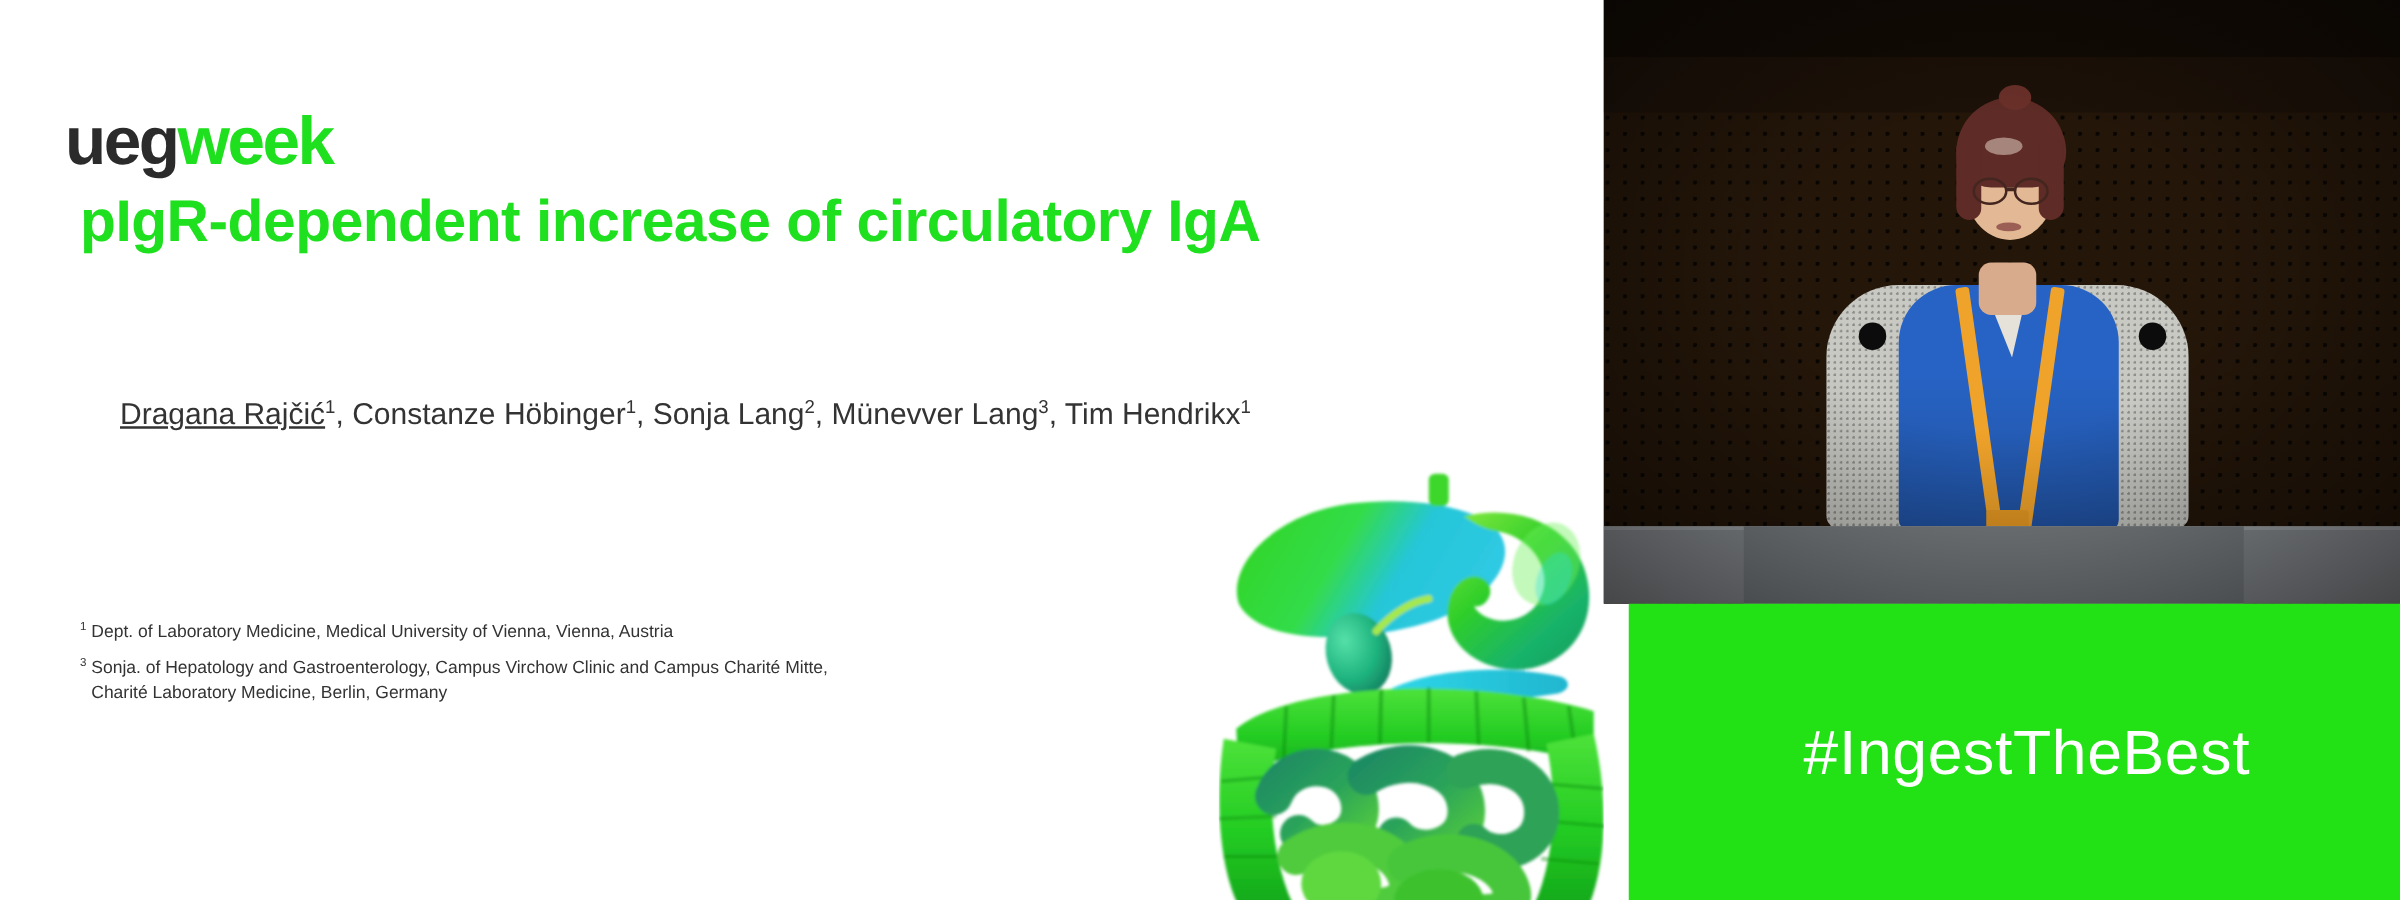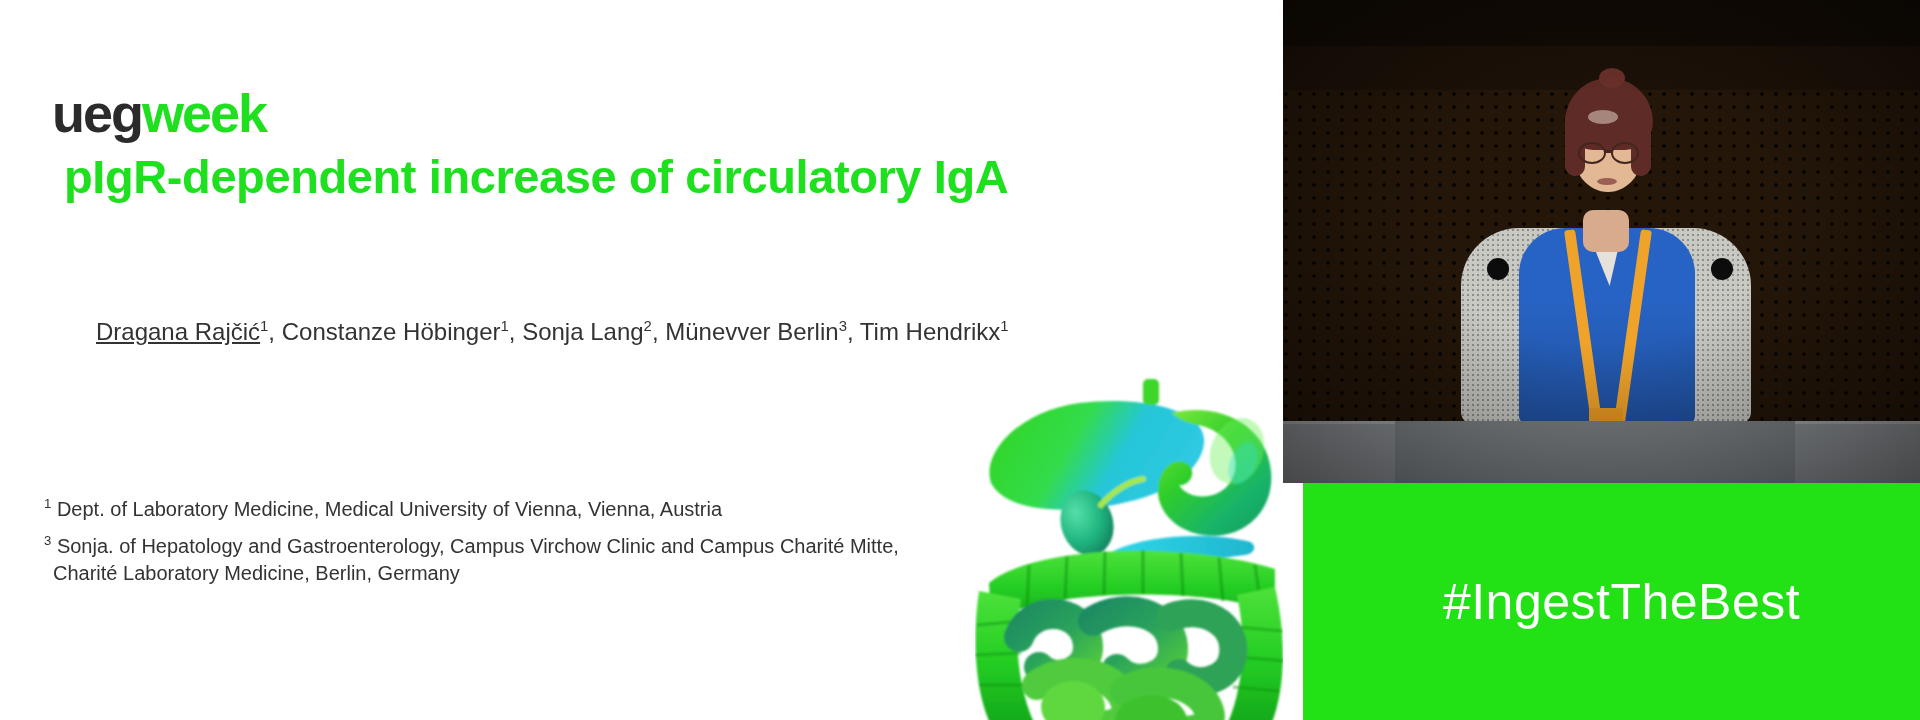--- a/index.html
+++ b/index.html
@@ -26,22 +26,22 @@
            font-stretch:condensed; letter-spacing:-0.4px;margin-left:12px; }
   #title .tline { display:block; white-space:nowrap; }
 
   
   #authors { position:absolute; left:52px; top:318px; width:1150px;
              color:#333; font-size:24px; line-height:1.2; white-space:nowrap; }
   #authors .underline { text-decoration:underline;margin-left:44px; }
   #authors sup { font-size:0.62em; vertical-align:super; }
 
   
-  #affils { position:absolute; left:44px; top:495px; width:1000px;
-            color:#333; font-size:20px; line-height:1.33; }
+  #affils { position:absolute; left:64px; top:495px; width:1000px;
+            color:#333; font-size:14px; line-height:1.33; }
   .affil { margin-bottom:10px; }
   .affil .ln { display:block; white-space:nowrap; }
   .affil sup { font-size:0.66em; vertical-align:super; }
   .affil .ln.cont { padding-left:9px; }
 
   
   #organ { position:absolute; left:975px; top:355px; width:320px; height:370px; }
   #organ svg { display:block; width:100%; height:100%; }
 
   
@@ -114,21 +114,21 @@
 
     <div id="logo">
       <span class="ueg">ueg</span><span class="week">week</span>
     </div>
 
     <div id="title">
       <span class="tline">pIgR-dependent increase of circulatory IgA</span>
     </div>
 
     <div id="authors">
-      <span><span class="underline">Dragana Rajčić</span><sup>1</sup></span><span>, </span><span><span>Constanze Höbinger</span><sup>1</sup></span><span>, </span><span><span>Sonja Lang</span><sup>2</sup></span><span>, </span><span><span>Münevver Berlin</span><sup>3</sup></span><span>, </span><span><span>Tim Hendrikx</span><sup>1</sup></span>
+      <span><span class="underline">Dragana Rajčić</span><sup>1</sup></span><span>, </span><span><span>Constanze Höbinger</span><sup>1</sup></span><span>, </span><span><span>Sonja Lang</span><sup>2</sup></span><span>, </span><span><span>Münevver Lang</span><sup>3</sup></span><span>, </span><span><span>Tim Hendrikx</span><sup>1</sup></span>
     </div>
 
     <div id="affils">
       <div class="affil">
         <span class="ln"><sup>1</sup> <span>Dept. of Laboratory Medicine, Medical University of Vienna, Vienna, Austria</span></span>
       </div>
       <div class="affil">
         <span class="ln"><sup>3</sup> <span>Sonja. of Hepatology and Gastroenterology, Campus Virchow Clinic and Campus Charité Mitte,</span></span>
         <span class="ln cont">Charité Laboratory Medicine, Berlin, Germany</span>
       </div>

